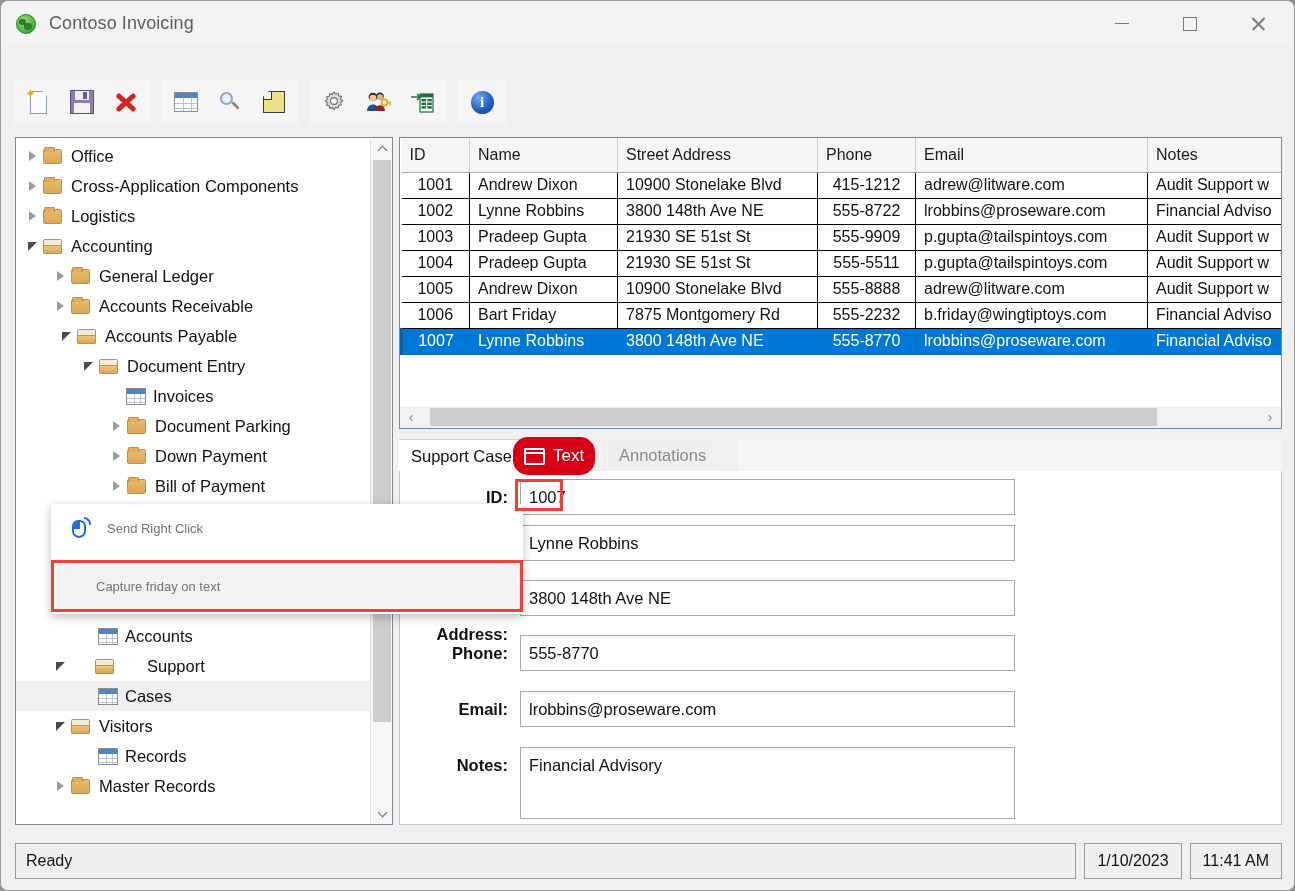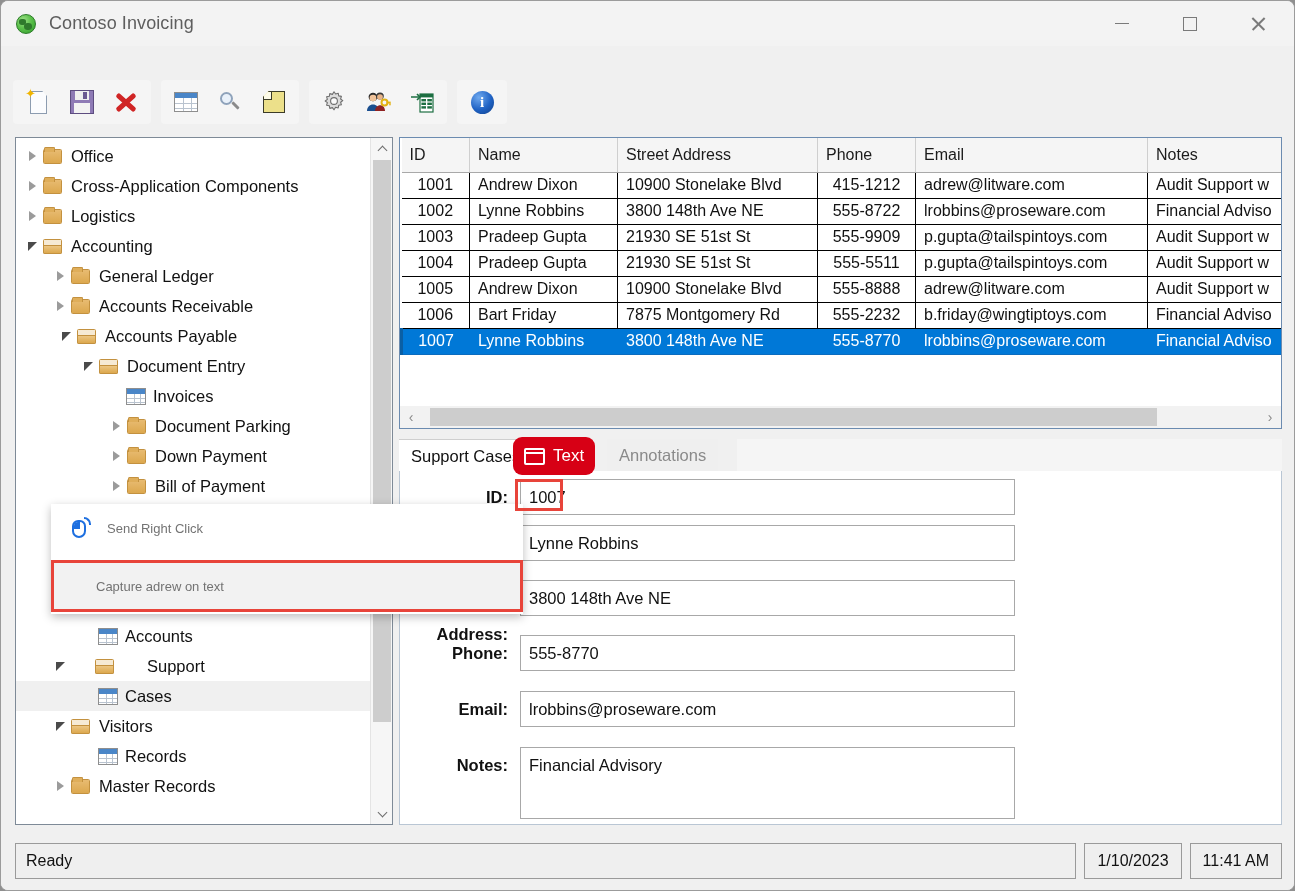--- a/index.html
+++ b/index.html
@@ -349,21 +349,21 @@
     border-top: 2.2px solid #1d6fe0; border-right: 2.2px solid #1d6fe0;
     border-radius: 0 7px 0 0;
   }
 
   
   .redbox {
     position: absolute; border: 3px solid #e8443a; z-index: 50; pointer-events: none;
   }
   .text-badge {
     position: absolute; left: 512px; top: 436px; height: 38px;
-    background: #d70015; color: #fff; border-radius: 9px;
+    background: #d70015; color: #fff; border-radius: 15px;
     display: flex; align-items: center; gap: 8px; padding: 0 11px; z-index: 60;
     font-size: 17px;
   }
   .badge-win {
     width: 21px; height: 17px; border: 2.2px solid #fff; border-radius: 2px; position: relative; flex: none;
   }
   .badge-win::after {
     content: ""; position: absolute; left: 0; top: 2.4px; right: 0; height: 2.2px; background: #fff;
   }
   .id-highlight {
@@ -860,21 +860,21 @@
   <div class="ctxmenu">
     <div class="ctxitem">
       <div class="mouse-icon">
         <div class="shell"></div>
           <div class="btnfill"></div>
           <div class="tail"></div>
       </div>
       <span>Send Right Click</span>
     </div>
     <div class="ctxitem highlight">
-      <span>Capture adrew on text</span>
+      <span>Capture friday on text</span>
     </div>
   </div>
 
   <div class="redbox id-highlight"></div>
 
   <div class="text-badge">
     <div class="badge-win"></div>
     <span>Text</span>
   </div>
 

